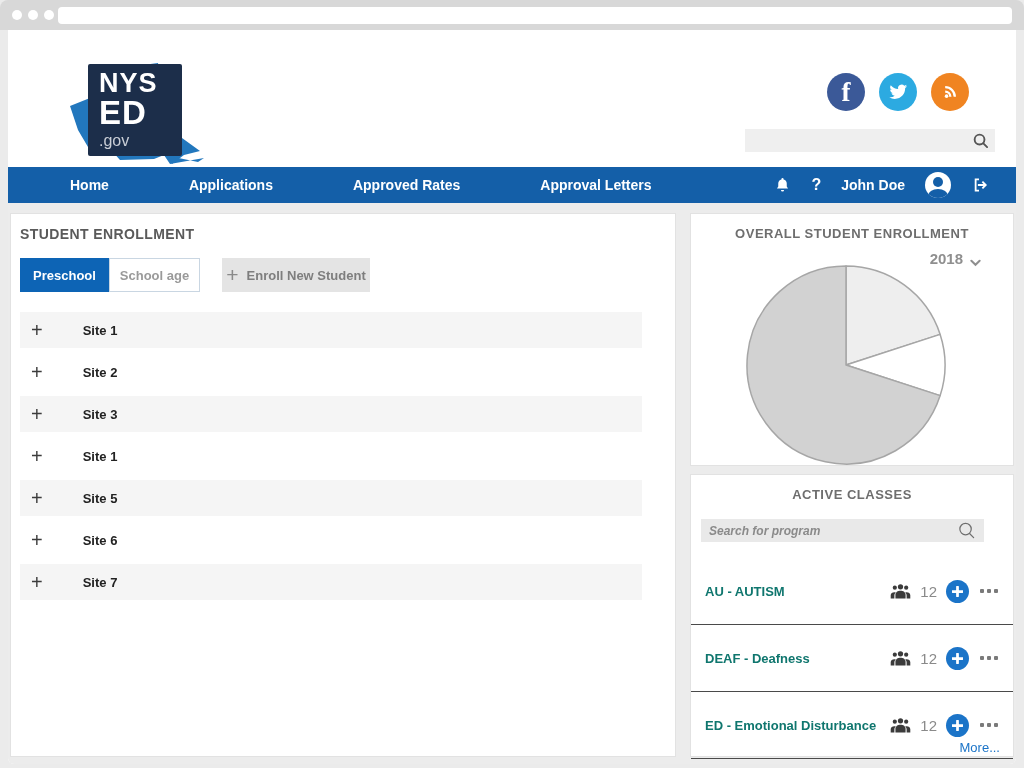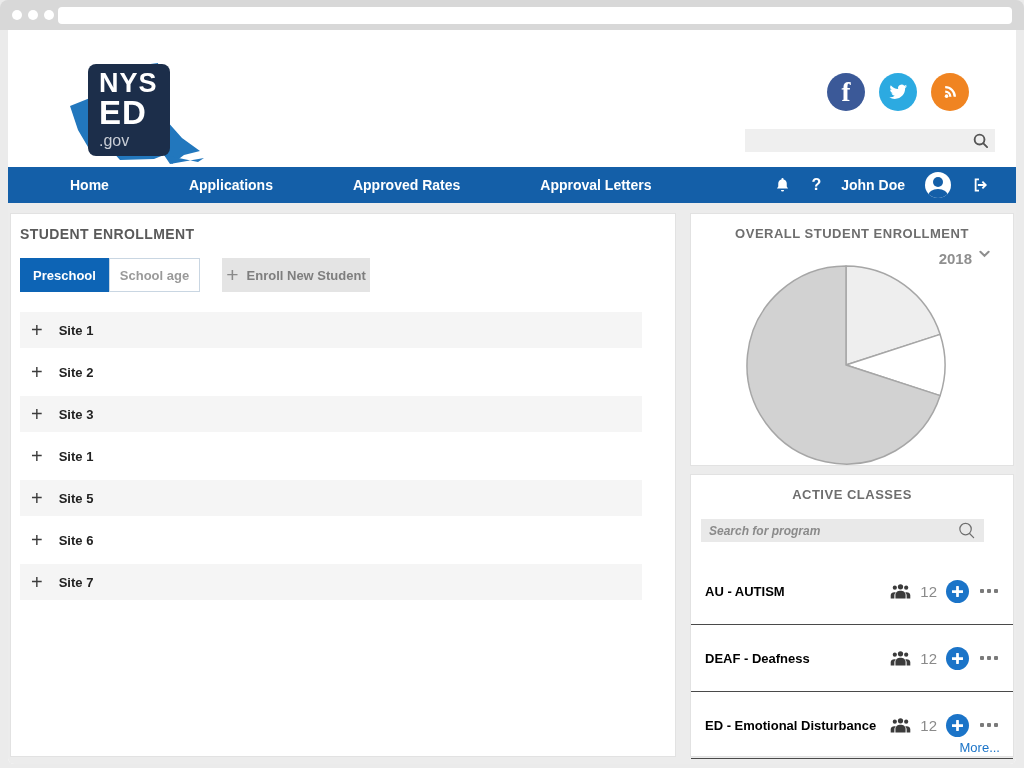--- a/index.html
+++ b/index.html
@@ -12,21 +12,21 @@
   .chrome-dots span { width:10px; height:10px; border-radius:50%; background:#fff; }
   .address-bar { position:absolute; left:58px; right:12px; top:7px; height:17px; background:#fff; border-radius:4px; }
 
   
   .page { position:absolute; left:8px; right:8px; top:30px; bottom:4px; background:#fff; border-radius:0 0 6px 6px; overflow:hidden; }
 
   
   .header { position:absolute; left:0; top:0; right:0; height:137px; background:#fff; }
   .logo { position:absolute; left:50px; top:28px; width:150px; height:108px; cursor:pointer; }
   .logo svg.state { position:absolute; left:0; top:0; }
-  .logo-badge { position:absolute; left:30px; top:6px; width:82px; height:92px; background:#1c2e4a; border-radius:8px; padding:6px 0 0 11px; }
+  .logo-badge { position:absolute; left:30px; top:6px; width:94px; height:92px; background:#1c2e4a; border-radius:2px; padding:6px 0 0 11px; }
   .logo-badge .l1 { color:#fff; font-weight:bold; font-size:27px; line-height:27px; letter-spacing:1px; }
   .logo-badge .l2 { color:#fff; font-weight:bold; font-size:33px; line-height:32px; letter-spacing:1px; }
   .logo-badge .l3 { color:#c9ced6; font-size:16px; line-height:20px; margin-top:2px; }
   .org { position:absolute; left:180px; top:38px; width:300px; }
   .org .o1 { color:#2277bd; font-size:21px; line-height:23px; }
   .org .o2 { color:#2277bd; font-size:23px; line-height:26px; letter-spacing:.2px; }
   .org .rule { width:252px; height:3px; background:#2277bd; margin:4px 0 4px 0; }
   .org .o3 { color:#f6a01b; font-family:"Liberation Serif", serif; font-weight:bold; font-size:17px; letter-spacing:.6px; }
   .social { position:absolute; top:43px; right:47px; display:flex; gap:14px; }
   .social .circ { width:38px; height:38px; border-radius:50%; display:flex; align-items:center; justify-content:center; cursor:pointer; }
@@ -57,36 +57,36 @@
   .tab { height:34px; display:flex; align-items:center; justify-content:center; font-size:13px; font-weight:bold; cursor:pointer; }
   .tab.active { width:89px; background:#0d64b5; color:#fff; }
   .tab.inactive { width:91px; background:#fff; color:#9a9a9a; border:1px solid #c9d6e2; }
   .enroll-btn { margin-left:22px; width:148px; height:34px; background:#e4e4e4; border:none; display:flex; align-items:center; justify-content:center; gap:8px; color:#7e7e7e; font-size:13px; font-weight:bold; cursor:pointer; font-family:"Liberation Sans", sans-serif; }
   .enroll-btn .plus { font-size:21px; font-weight:400; color:#8a8a8a; line-height:20px; }
   .sites { margin-top:20px; }
   .site-row { width:622px; height:36px; margin-bottom:6px; display:flex; align-items:center; cursor:pointer; }
   .site-row:nth-child(odd) { background:#f5f5f5; }
   .site-row:nth-child(even) { background:#fff; }
   .site-row .plus { margin:0 16px 0 11px; font-size:20px; font-weight:400; color:#3c3c3c; line-height:18px; }
-  .site-row .lbl { font-size:13px; font-weight:bold; color:#222; }
+  .site-row .lbl { font-size:13px; font-weight:bold; color:#222;margin-left:24px; }
 
   .card-top-right { left:682px; top:10px; width:324px; height:253px; }
   .card-top-right .panel-title, .card-bot-right .panel-title { text-align:center; margin-top:12px; color:#6e6e6e; font-size:13px; letter-spacing:.5px; }
-  .year-row { position:absolute; right:23px; top:36px; display:flex; align-items:flex-start; gap:7px; cursor:pointer; }
+  .year-row { position:absolute; right:32px; top:36px; display:flex; align-items:flex-end; gap:7px; cursor:pointer; }
   .year-row .yr { color:#8f8f8f; font-size:15px; font-weight:bold; }
   .pie-wrap { position:absolute; left:50px; top:46px; width:210px; height:210px; }
 
   .card-bot-right { left:682px; top:271px; width:324px; height:283px; }
   .prog-search { position:absolute; left:10px; top:44px; width:283px; height:23px; background:#e9e9e9; display:flex; align-items:center; }
   .prog-search input { flex:1; border:none; background:transparent; height:100%; padding:0 8px; font-size:12px; font-style:italic; font-weight:bold; color:#6d6d6d; outline:none; font-family:"Liberation Sans", sans-serif; }
   .prog-search input::placeholder { color:#8a8a8a; font-style:italic; font-weight:bold; }
   .prog-search .mag { margin-right:8px; display:flex; }
   .class-rows { position:absolute; left:0; top:83px; right:0; }
   .class-row { height:67px; border-bottom:1px solid #4a4a4a; display:flex; align-items:center; justify-content:space-between; padding:0 13px 0 14px; position:relative; }
-  .class-row .name { font-size:13px; font-weight:bold; color:#000000; }
+  .class-row .name { font-size:13px; font-weight:bold; color:#0f766e; }
   .row-right { display:flex; align-items:center; gap:9px; }
   .row-right .count { font-size:15px; color:#8a8a8a; }
   .add-btn { width:23px; height:23px; border-radius:50%; background:#1b74c8; border:none; color:#fff; display:flex; align-items:center; justify-content:center; cursor:pointer; }
   .add-btn svg { display:block; }
   .dots-btn { display:flex; gap:3px; cursor:pointer; padding:4px 2px; background:none; border:none; }
   .dots-btn span { width:4px; height:4px; border-radius:1px; background:#7a7a7a; }
   .more-link { position:absolute; right:13px; bottom:3px; color:#1b74c8; font-size:13px; font-weight:normal; cursor:pointer; }
 </style>
 </head>
 <body>

